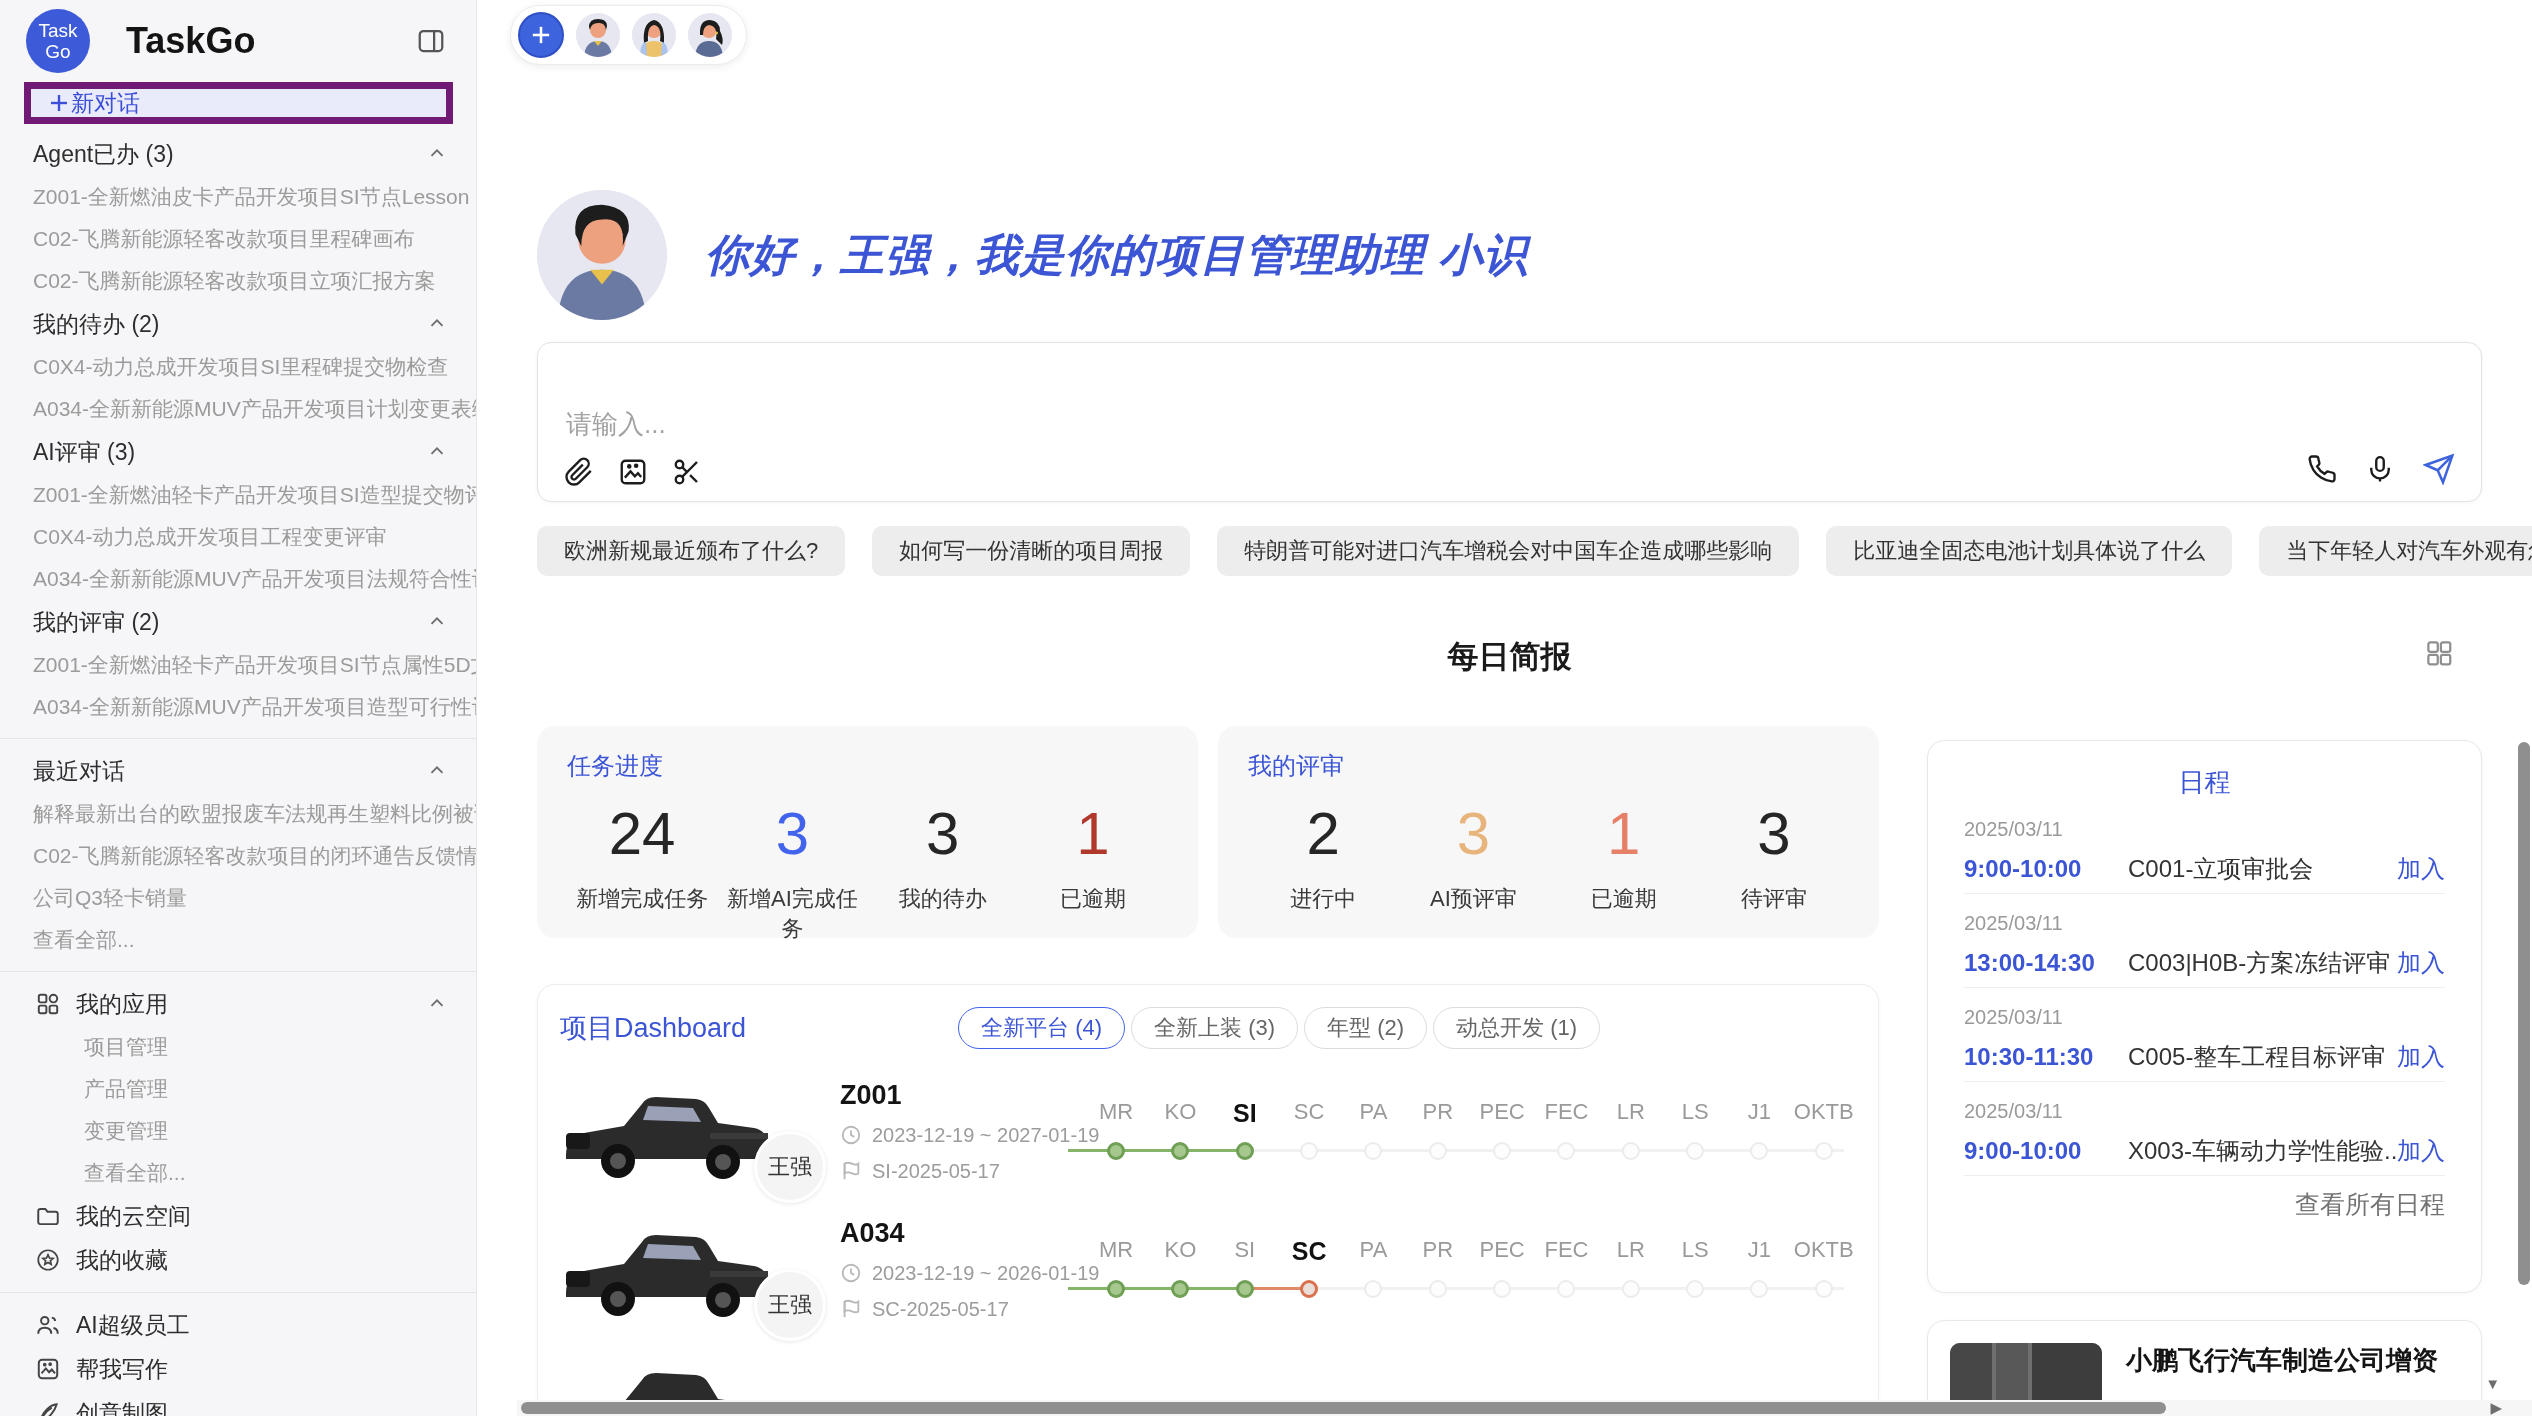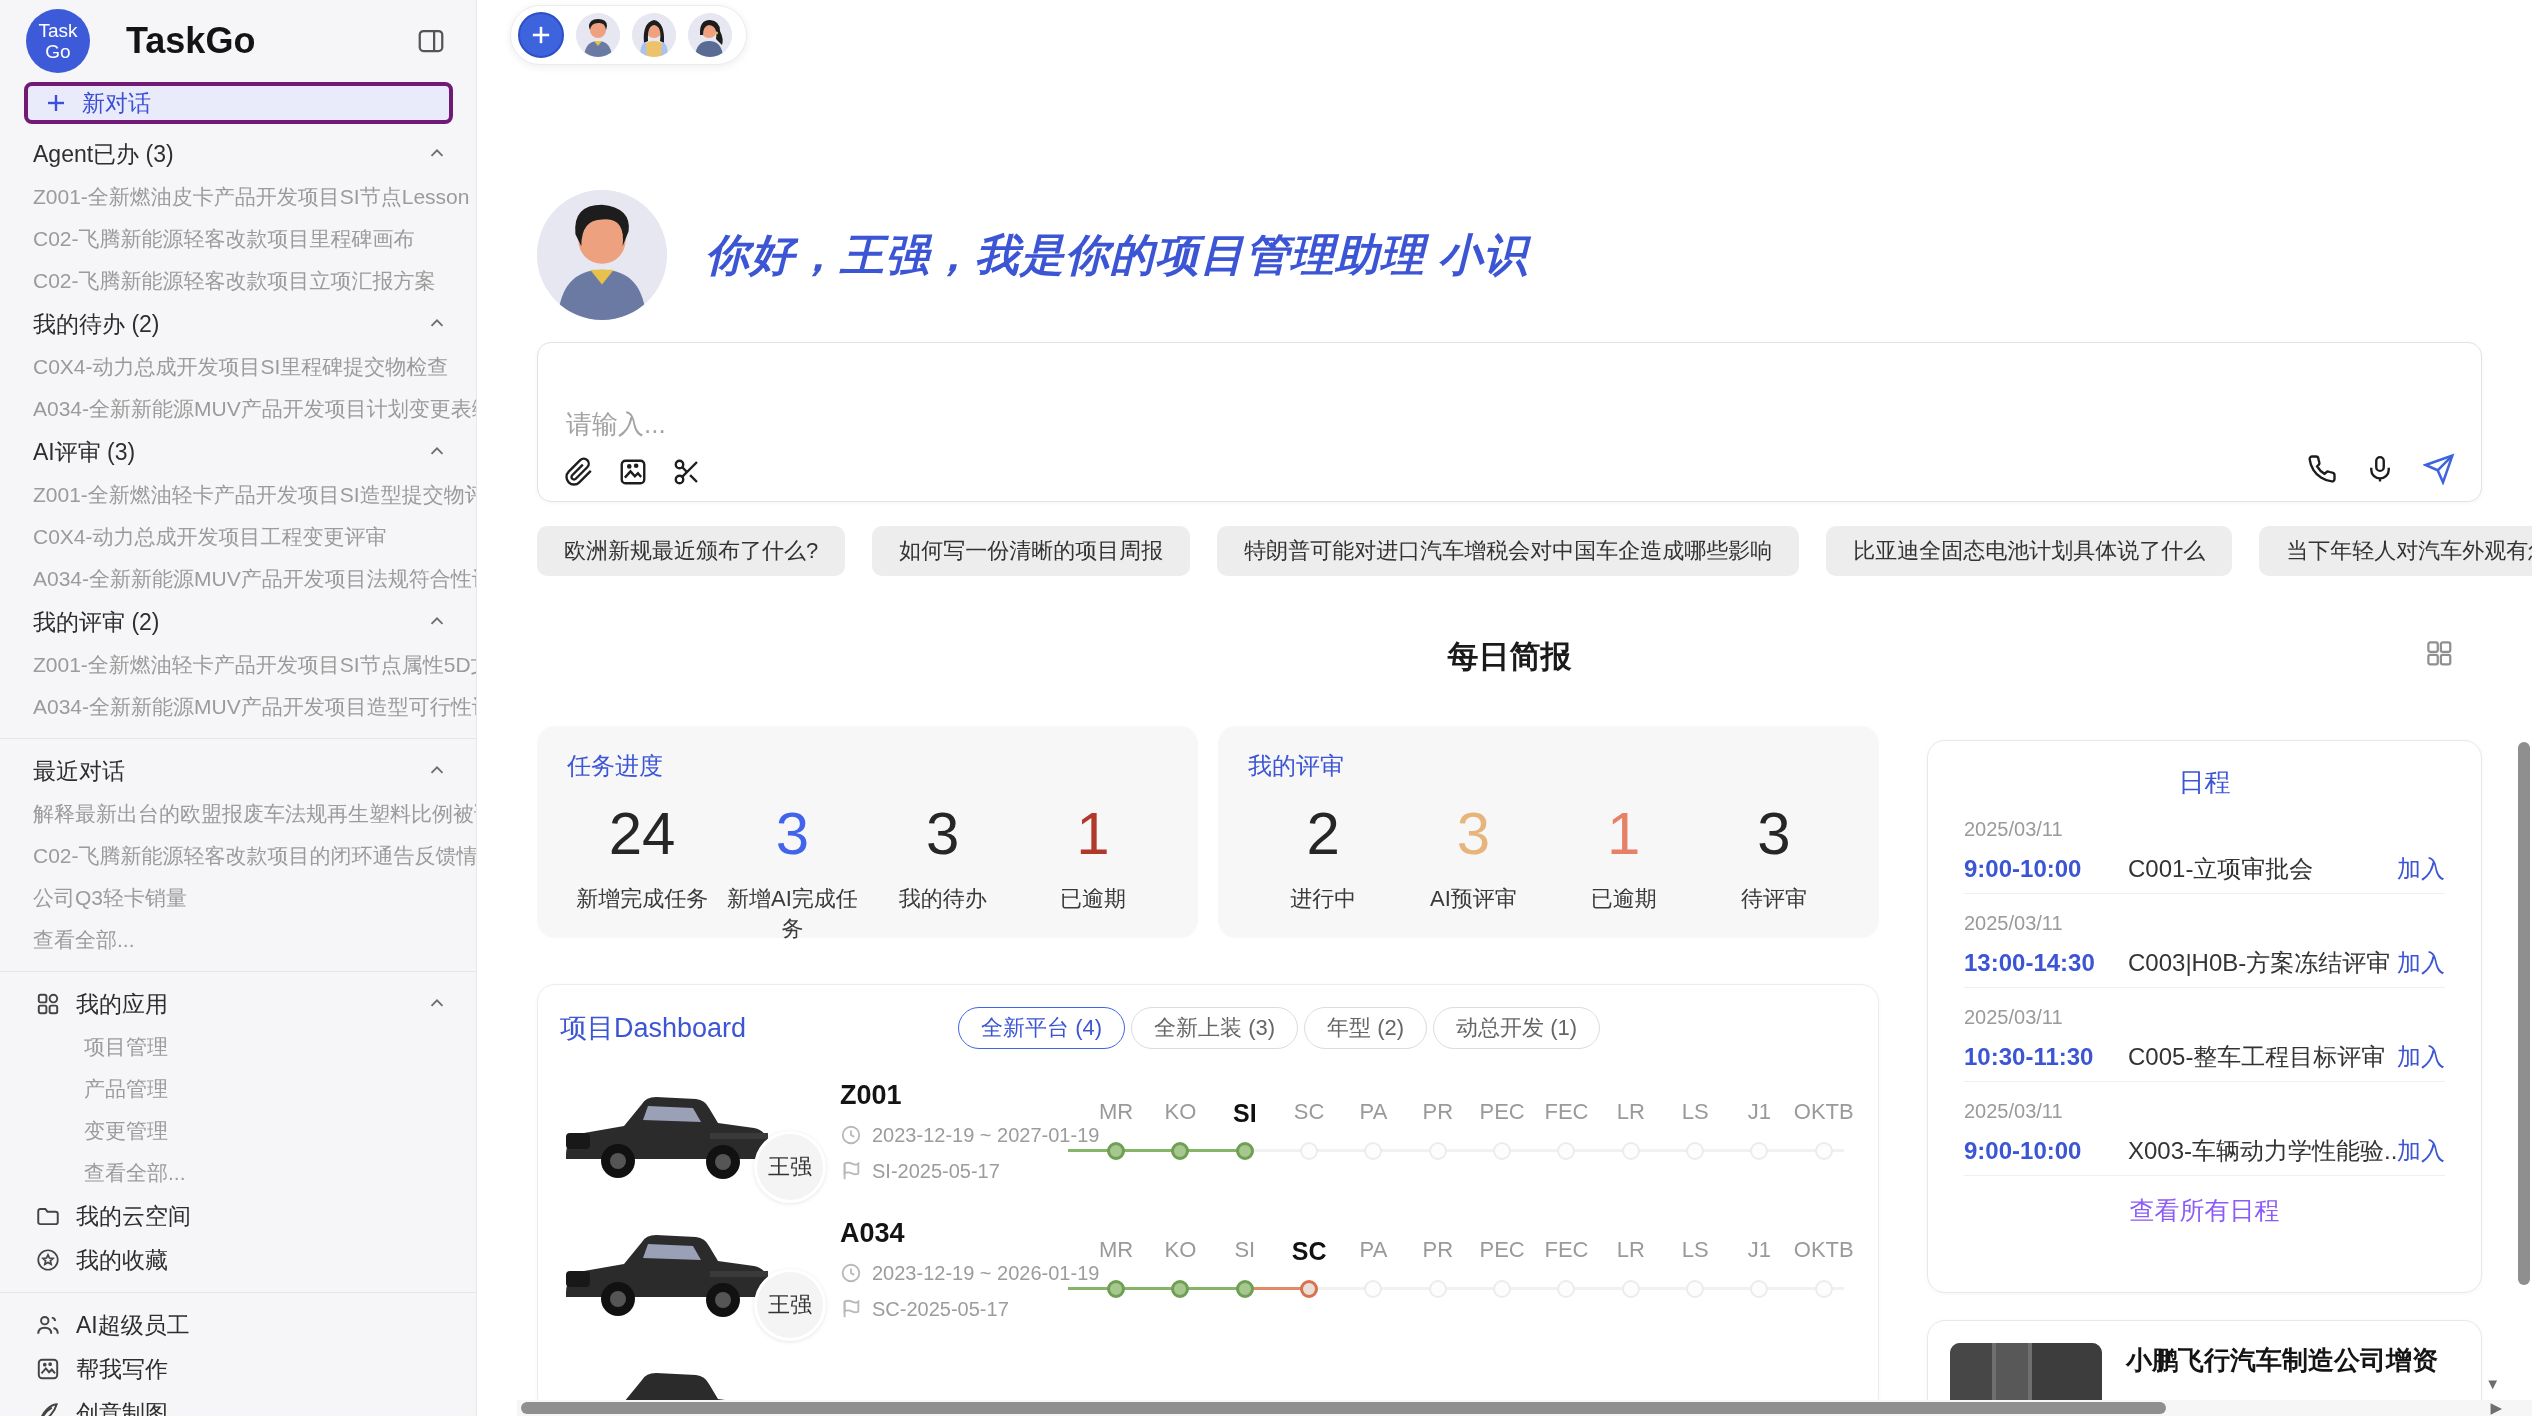--- a/index.html
+++ b/index.html
@@ -6,21 +6,21 @@
 html,body { background:#fff; }
 body { font-family:"Liberation Sans","DejaVu Sans",sans-serif; color:#222; }
 .app { position:relative; width:2532px; height:1416px; display:flex; background:#fff; overflow:hidden; }
 
 
 .sidebar { width:477px; min-width:477px; height:100%; background:#f6f6f8; border-right:1px solid #e7e7ea; padding-top:10px; overflow:hidden; }
 .sb-header { display:flex; align-items:center; height:62px; padding:0 30px 0 26px;gap:16px; }
 .logo { width:64px; height:64px; border-radius:50%; background:#3d5bd9; color:#fff; display:flex; flex-direction:column; align-items:center; justify-content:center; font-size:19px; line-height:21px; }
 .app-title { font-size:36px; font-weight:bold; color:#141414; margin-left:20px; }
 .collapse-btn { margin-left:auto; background:none; border:none; color:#555; cursor:pointer; display:flex; }
-.new-chat { margin:10px 24px 0; width:429px; height:42px; background:#e9ebfa; border:4px solid #701a75; border-radius:8px; display:flex; align-items:center; gap:14px; padding:0 16px; color:#3b4fd8; font-size:23px; cursor:pointer; }
+.new-chat { margin:10px 24px 0; width:429px; height:42px; background:#e9ebfa; border:7px solid #701a75; border-radius:0; display:flex; align-items:center; padding:0 16px; color:#3b4fd8; font-size:23px; cursor:pointer; }
 .sb-scroll { padding-top:8px; }
 .sb-sec-header { height:44px; display:flex; align-items:center; padding:0 28px 0 33px; font-size:23px; color:#2e2e2e; cursor:pointer; }
 .sb-sec-header .chev { margin-left:auto; color:#6d6d6d; display:flex; }
 .sb-item { height:42px; display:flex; align-items:center; padding:0 14px 0 33px; font-size:21px; color:#9b9b9b; white-space:nowrap; overflow:hidden; cursor:pointer; }
 .sb-sub { padding-left:84px; }
 .sb-divider { height:1px; background:#e5e5e8; margin:10px 0; }
 .sb-nav { height:44px; display:flex; align-items:center; gap:15px; padding:0 28px 0 35px; font-size:23px; color:#2e2e2e; cursor:pointer; }
 .sb-nav .nicon { color:#444; display:flex; }
 
 
@@ -94,21 +94,21 @@
 .col-right { width:555px; }
 .sched-card { margin-top:14px; height:553px; background:#fff; border:1px solid #e8e8eb; border-radius:18px; box-shadow:0 1px 5px rgba(0,0,0,.04); padding:24px 36px 0; }
 .sched-title { text-align:center; font-size:26px; color:#3c55d5; }
 .sched-item { padding:18px 0 8px; border-bottom:1px solid #efeff2; }
 .sched-item:last-of-type { border-bottom:none; }
 .sched-date { font-size:20px; color:#9a9a9a; }
 .sched-line { display:flex; align-items:center; margin-top:12px; }
 .sched-time { width:152px; font-size:24px; font-weight:bold; color:#3c55d5; flex:none; }
 .sched-name { flex:1; font-size:24px; color:#333; margin-left:12px; white-space:nowrap; overflow:hidden; }
 .join-link { font-size:24px; color:#3c55d5; cursor:pointer; background:none; border:none; font-family:inherit; }
-.sched-more { text-align:center; font-size:25px; color:#8b5cf6; margin-top:18px; cursor:pointer; }
+.sched-more { text-align:right; font-size:25px; color:#737373; margin-top:12px; cursor:pointer; }
 
 .news-card { margin-top:27px; background:#fff; border:1px solid #e8e8eb; border-radius:18px; box-shadow:0 1px 5px rgba(0,0,0,.04); padding:22px; display:flex; gap:24px; height:170px; cursor:pointer; }
 .news-img { width:152px; height:118px; border-radius:10px; overflow:hidden; flex:none; }
 .news-img svg { display:block; }
 .news-title { font-size:26px; font-weight:bold; color:#141414; }
 .news-snippet { margin-top:18px; font-size:23px; color:#555; line-height:34px; }
 
 
 .hscroll-track { position:absolute; left:517px; right:0; bottom:0; height:16px; background:#f6f6f6; z-index:50; }
 .hscroll-thumb { position:absolute; left:4px; top:2px; width:1645px; height:12px; background:#8f8f8f; border-radius:6px; cursor:pointer; }

